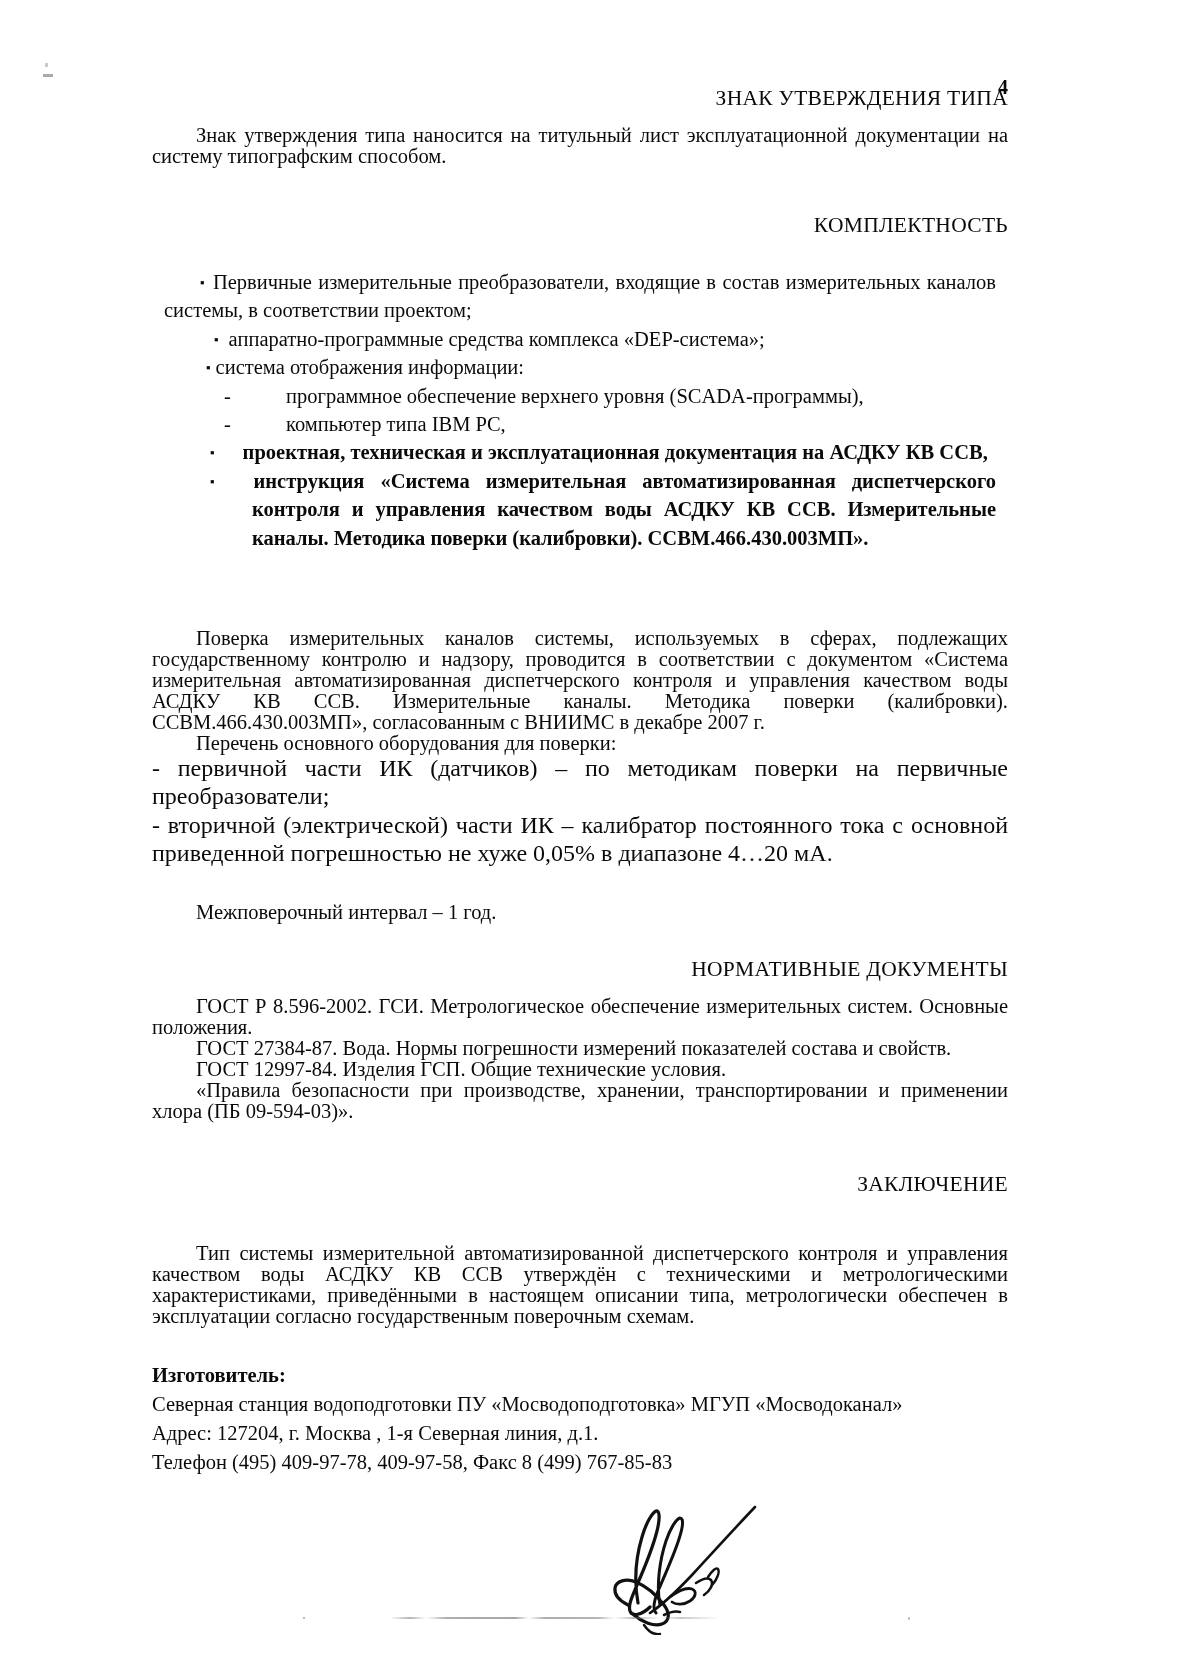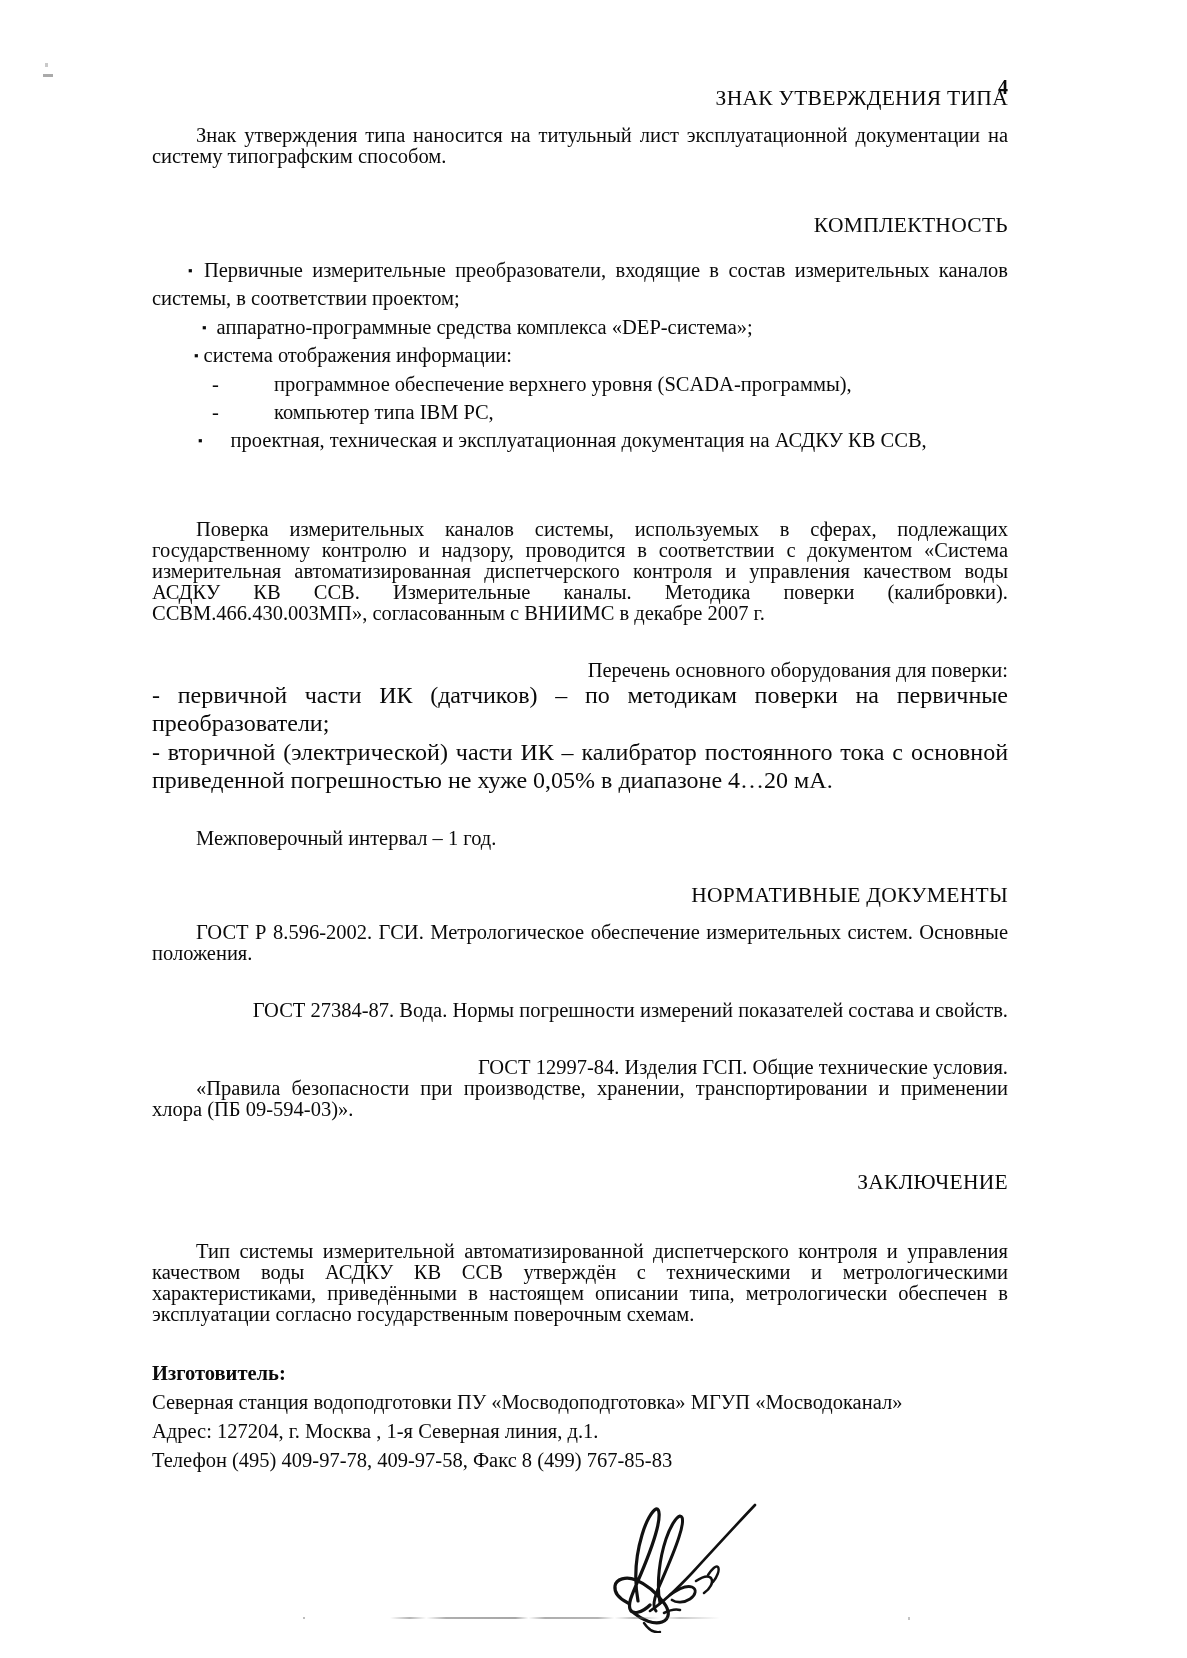--- a/index.html
+++ b/index.html
@@ -96,25 +96,25 @@
   }
 
   p.para {
     font-size: 20.5px;
     line-height: 21px;
     margin: 0;
     text-align: justify;
     text-indent: 44px;
     hyphens: none;
   }
-  p.para.nojustify { text-align: right; margin-top: 36px; }
+  p.para.nojustify { text-align: left; }
 
   ul.bullets {
     list-style: none;
-    margin: 0;
+    margin: 12px;
     padding: 0;
     font-size: 20.5px;
     line-height: 28.4px;
   }
   ul.bullets li {
     position: relative;
     text-align: justify;
   }
   .bullet-glyph {
     font-size: 13px;
@@ -149,20 +149,21 @@
   }
   li.dash .dash-glyph {
     display: inline-block;
     width: 62px;
   }
 
   li.hang {
     margin-left: 46px;
     padding-left: 42px;
     text-indent: -42px;
+    font-weight: bold;
   }
   li.hang .bullet-glyph { margin-right: 28px; }
 
   .dashline {
     font-size: 24px;
     line-height: 28.4px;
     text-align: justify;
     margin: 0;
   }
 
@@ -222,20 +223,21 @@
     <h2 class="section-heading">КОМПЛЕКТНОСТЬ</h2>
     <div class="sp-18"></div>
 
     <ul class="bullets">
       <li class="lvl1"><span class="bullet-glyph">▪</span><span>Первичные измерительные преобразователи, входящие в состав измерительных каналов системы, в соответствии проектом;</span></li>
       <li class="lvl2"><span class="bullet-glyph">▪</span><span>аппаратно-программные средства  комплекса «DEP-система»;</span></li>
       <li class="lvl2b"><span class="bullet-glyph">▪</span><span>система отображения информации:</span></li>
       <li class="dash"><span class="dash-glyph">-</span><span>программное обеспечение верхнего уровня (SCADA-программы),</span></li>
       <li class="dash"><span class="dash-glyph">-</span><span>компьютер типа IBM PC,</span></li>
       <li class="hang"><span class="bullet-glyph">▪</span><span>проектная, техническая и эксплуатационная документация на АСДКУ КВ ССВ,</span></li>
+      <li class="hang"><span class="bullet-glyph">▪</span><span>инструкция «Система измерительная автоматизированная диспетчерского контроля и управления качеством воды АСДКУ КВ ССВ. Измерительные каналы. Методика поверки (калибровки). ССВМ.466.430.003МП».</span></li>
     </ul>
 
     <div class="sp-40"></div>
     <div class="sp-6"></div>
 
     <div class="sp-18"></div>
     <p class="para">Поверка измерительных каналов системы, используемых в сферах, подлежащих государственному контролю и надзору, проводится в соответствии с документом «Система измерительная автоматизированная диспетчерского контроля и управления качеством воды АСДКУ КВ ССВ. Измерительные каналы. Методика поверки (калибровки). ССВМ.466.430.003МП», согласованным с ВНИИМС   в декабре  2007 г.</p>
     <p class="para nojustify">Перечень основного оборудования для поверки:</p>
     <p class="dashline">- первичной части ИК (датчиков) – по методикам поверки на первичные преобразователи;</p>
     <p class="dashline">- вторичной (электрической) части ИК – калибратор постоянного тока с основной приведенной погрешностью не хуже 0,05% в диапазоне  4…20 мА.</p>

